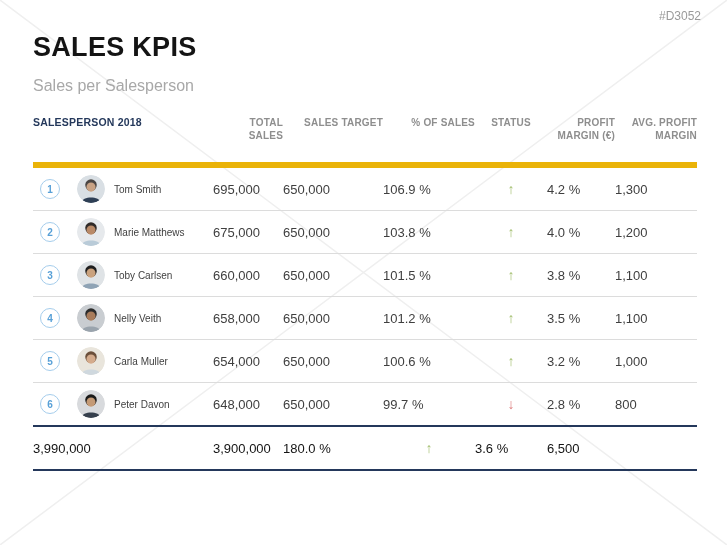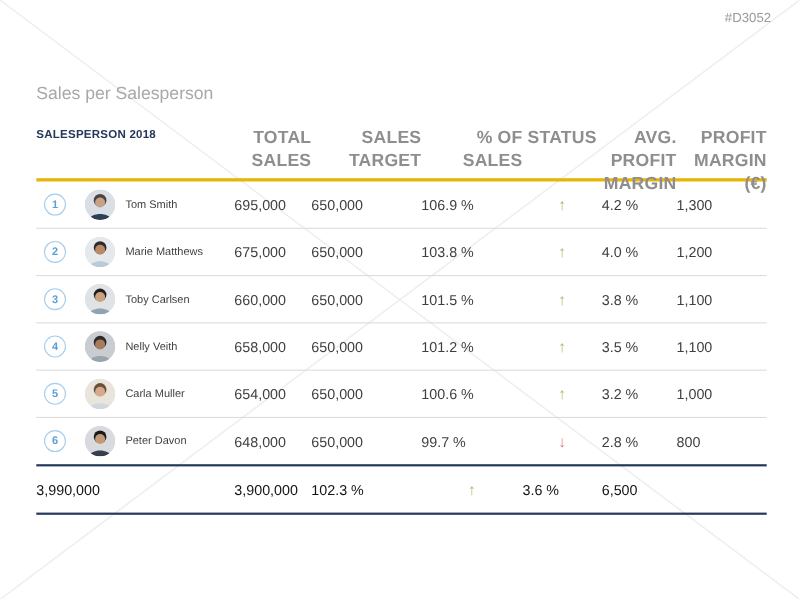--- a/index.html
+++ b/index.html
@@ -46,24 +46,24 @@
   }
   .grid-row {
     display: grid;
     grid-template-columns: 180px 70px 100px 92px 72px 68px 82px;
     align-items: center;
   }
   .thead {
     align-items: start;
     padding-top: 4px;
     height: 46px;
-    border-bottom: 3px solid #eab308;
+    border-bottom: 6px solid #eab308;
   }
   .th {
-    font-size: 16px; font-weight: 700; letter-spacing: 0.2px;
+    font-size: 10px; font-weight: 700; letter-spacing: 0.2px;
     color: var(--header-gray, #8e8e8e);
     text-align: right; line-height: 1.3;
   }
   .th span { display: block; }
   .th.first { text-align: left; color: var(--navy, #24385b); font-size: 10.5px; }
   .th.center { text-align: center; }
 
   .row { height: 42px; border-bottom: 1px solid var(--separator, #dcdcdc); background: transparent; }
   .row:last-child { border-bottom: none; }
 
@@ -100,20 +100,21 @@
 
 <div class="slide">
 
   <svg class="diag" width="727" height="545" viewBox="0 0 727 545">
     <line x1="0" y1="0" x2="727" y2="545" stroke="#efefef" stroke-width="1.5"></line>
     <line x1="727" y1="0" x2="0" y2="545" stroke="#efefef" stroke-width="1.5"></line>
   </svg>
 
 
   <div class="ref-code">#D3052</div>
+  <div class="page-title">SALES KPIS</div>
   <div class="page-subtitle">Sales per Salesperson</div>
 
   <div class="kpi-table">
 
     <div class="grid-row thead">
       <div class="th first">
         <span>SALESPERSON 2018</span>
           <span></span>
       </div>
       <div class="th">
@@ -125,26 +126,26 @@
           <span></span>
       </div>
       <div class="th">
         <span>% OF SALES</span>
       </div>
       <div class="th center">
         <span>STATUS</span>
           <span></span>
       </div>
       <div class="th">
+        <span>PROFIT</span>
+          <span>MARGIN (€)</span>
+      </div>
+      <div class="th">
         <span>AVG. PROFIT</span>
           <span>MARGIN</span>
-      </div>
-      <div class="th">
-        <span>PROFIT</span>
-          <span>MARGIN (€)</span>
       </div>
     </div>
 
     <div id="rows-container">
   <div class="grid-row row">
     <div class="cell c-person">
       <span class="rank">1</span>
       <span class="avatar">
               <svg viewBox="0 0 32 32" width="28" height="28">
                 <defs>
@@ -307,20 +308,20 @@
     <div class="cell num">99.7 %</div>
     <div class="cell status st-down">↓</div>
     <div class="cell num">2.8 %</div>
     <div class="cell num">800</div>
   </div>
 </div>
 
     <div class="grid-row total-row">
       <div class="cell num">3,990,000</div>
       <div class="cell num">3,900,000</div>
-      <div class="cell num">102.3 %</div>
+      <div class="cell num">180.0 %</div>
       <div class="cell status st-up" id="total-status">↑</div>
       <div class="cell num">3.6 %</div>
       <div class="cell num">6,500</div>
     </div>
 
   </div>
 </div>
 
 </body></html>

